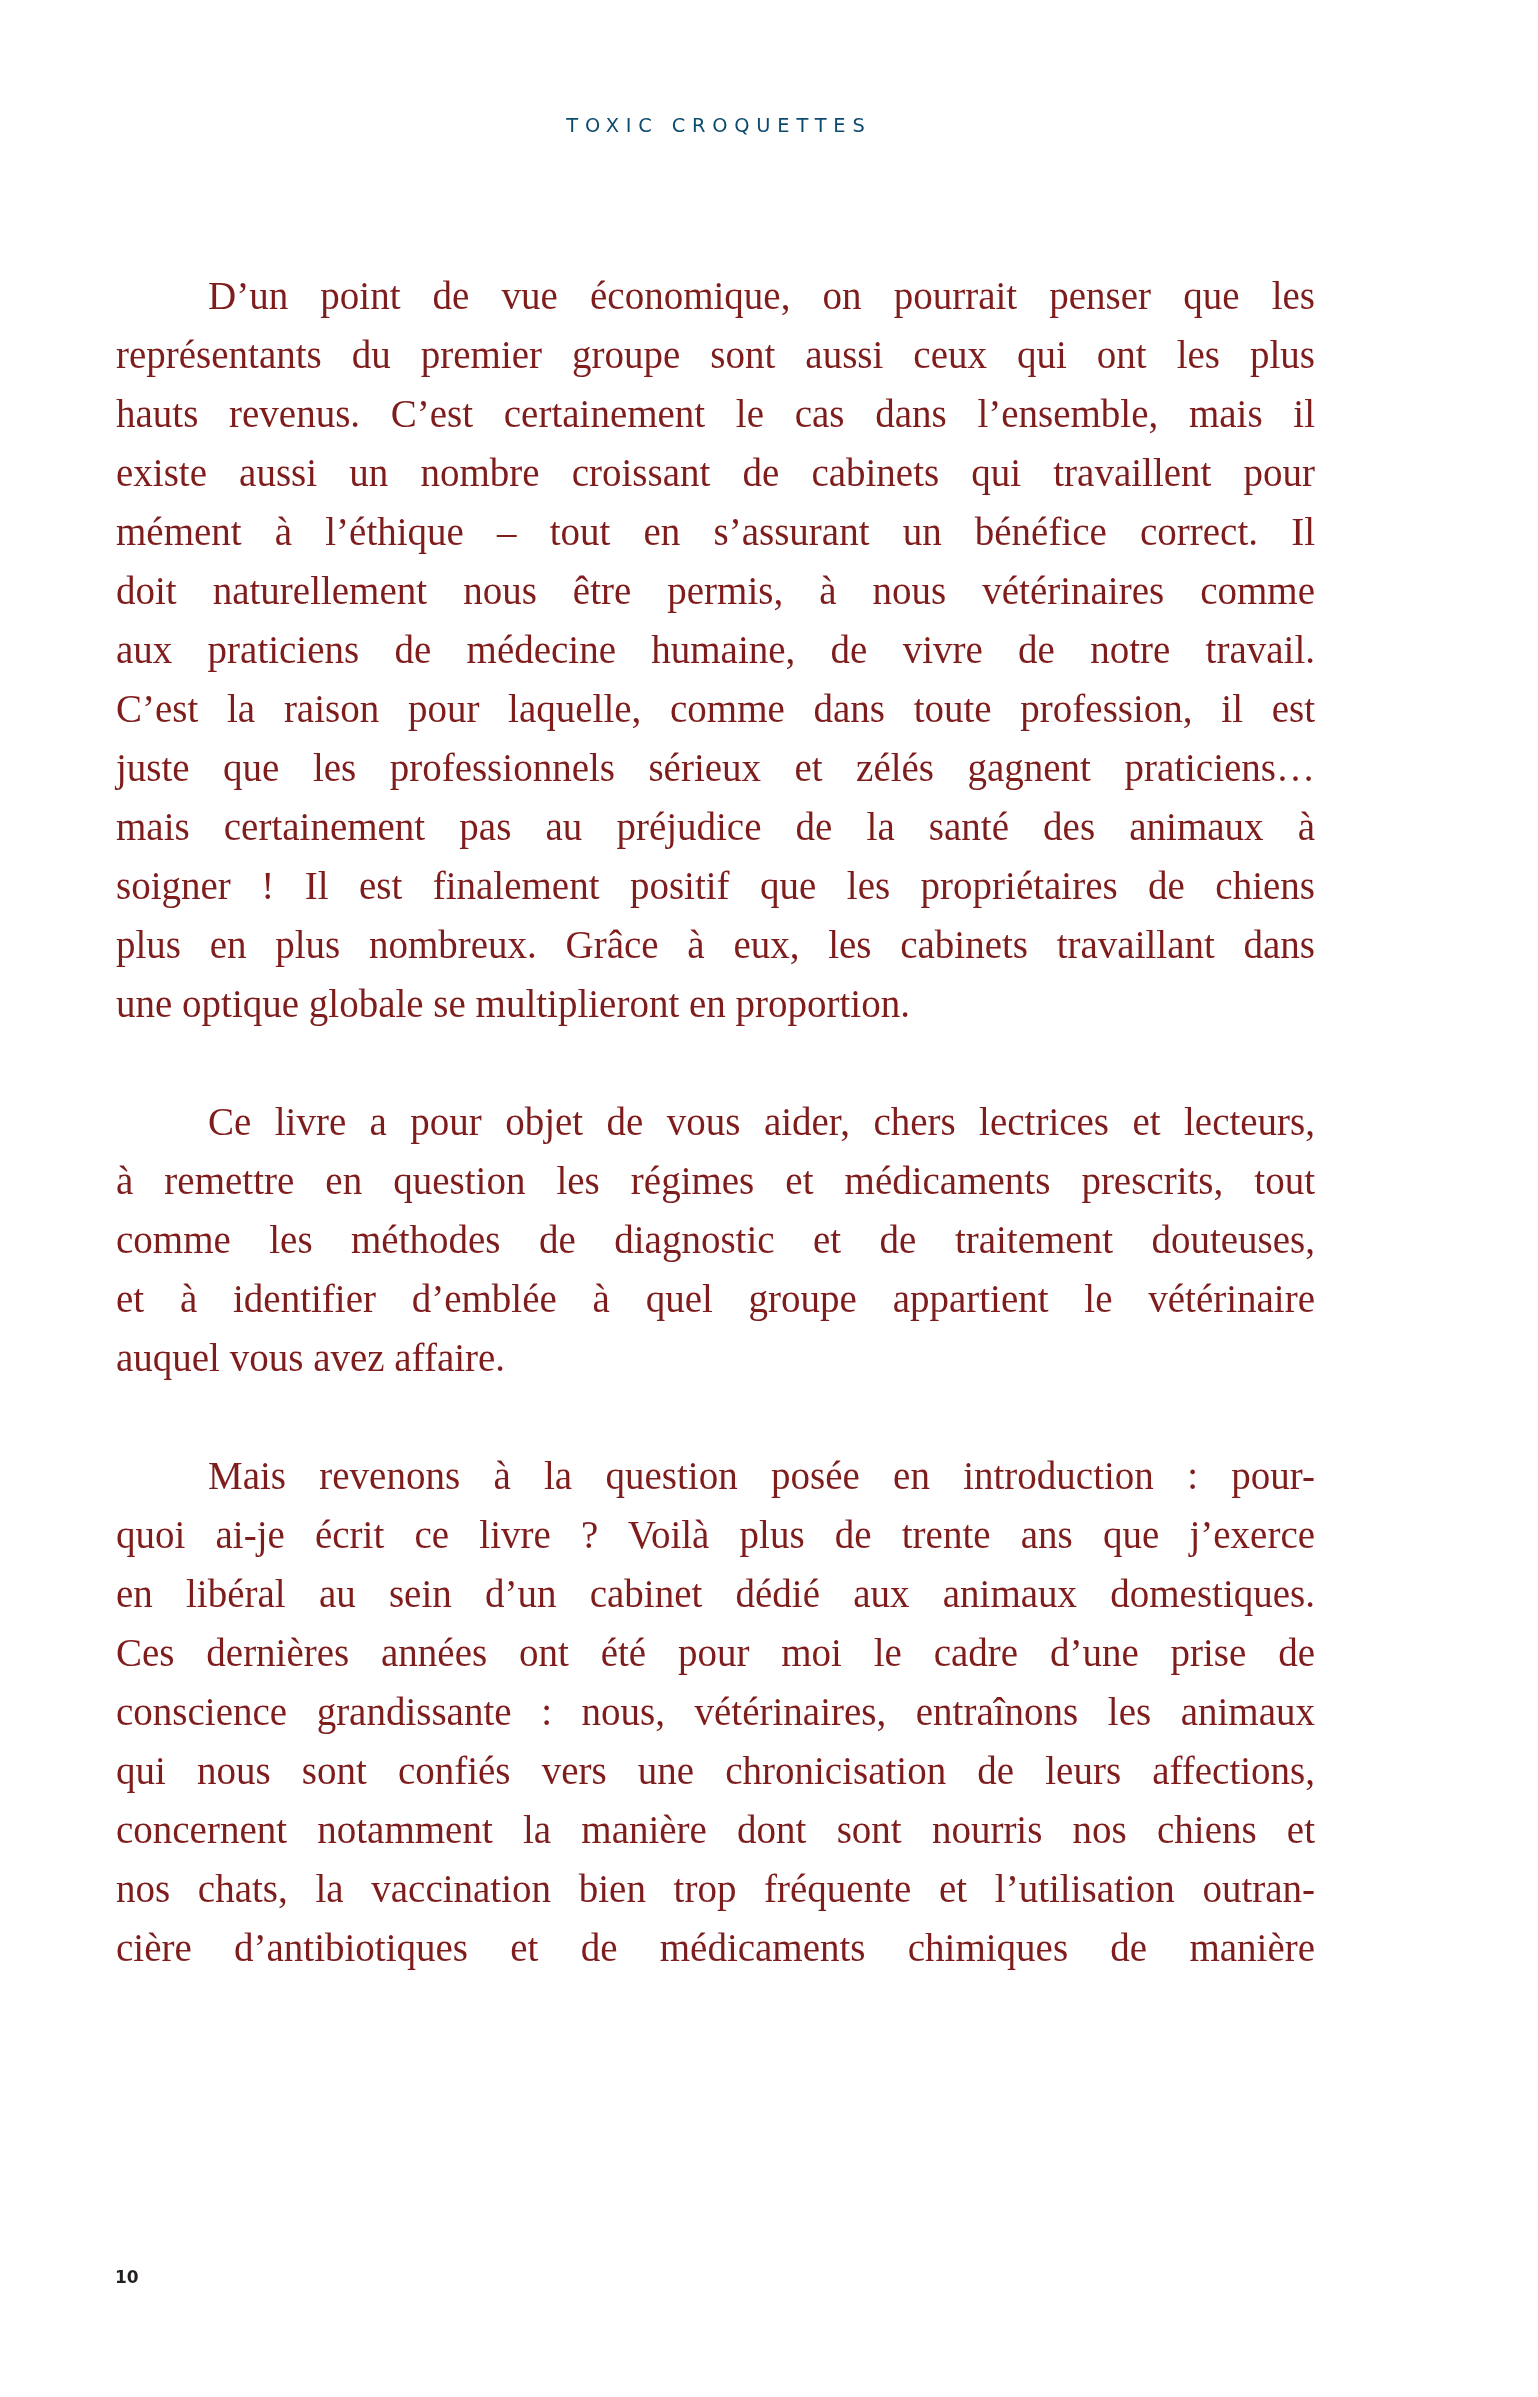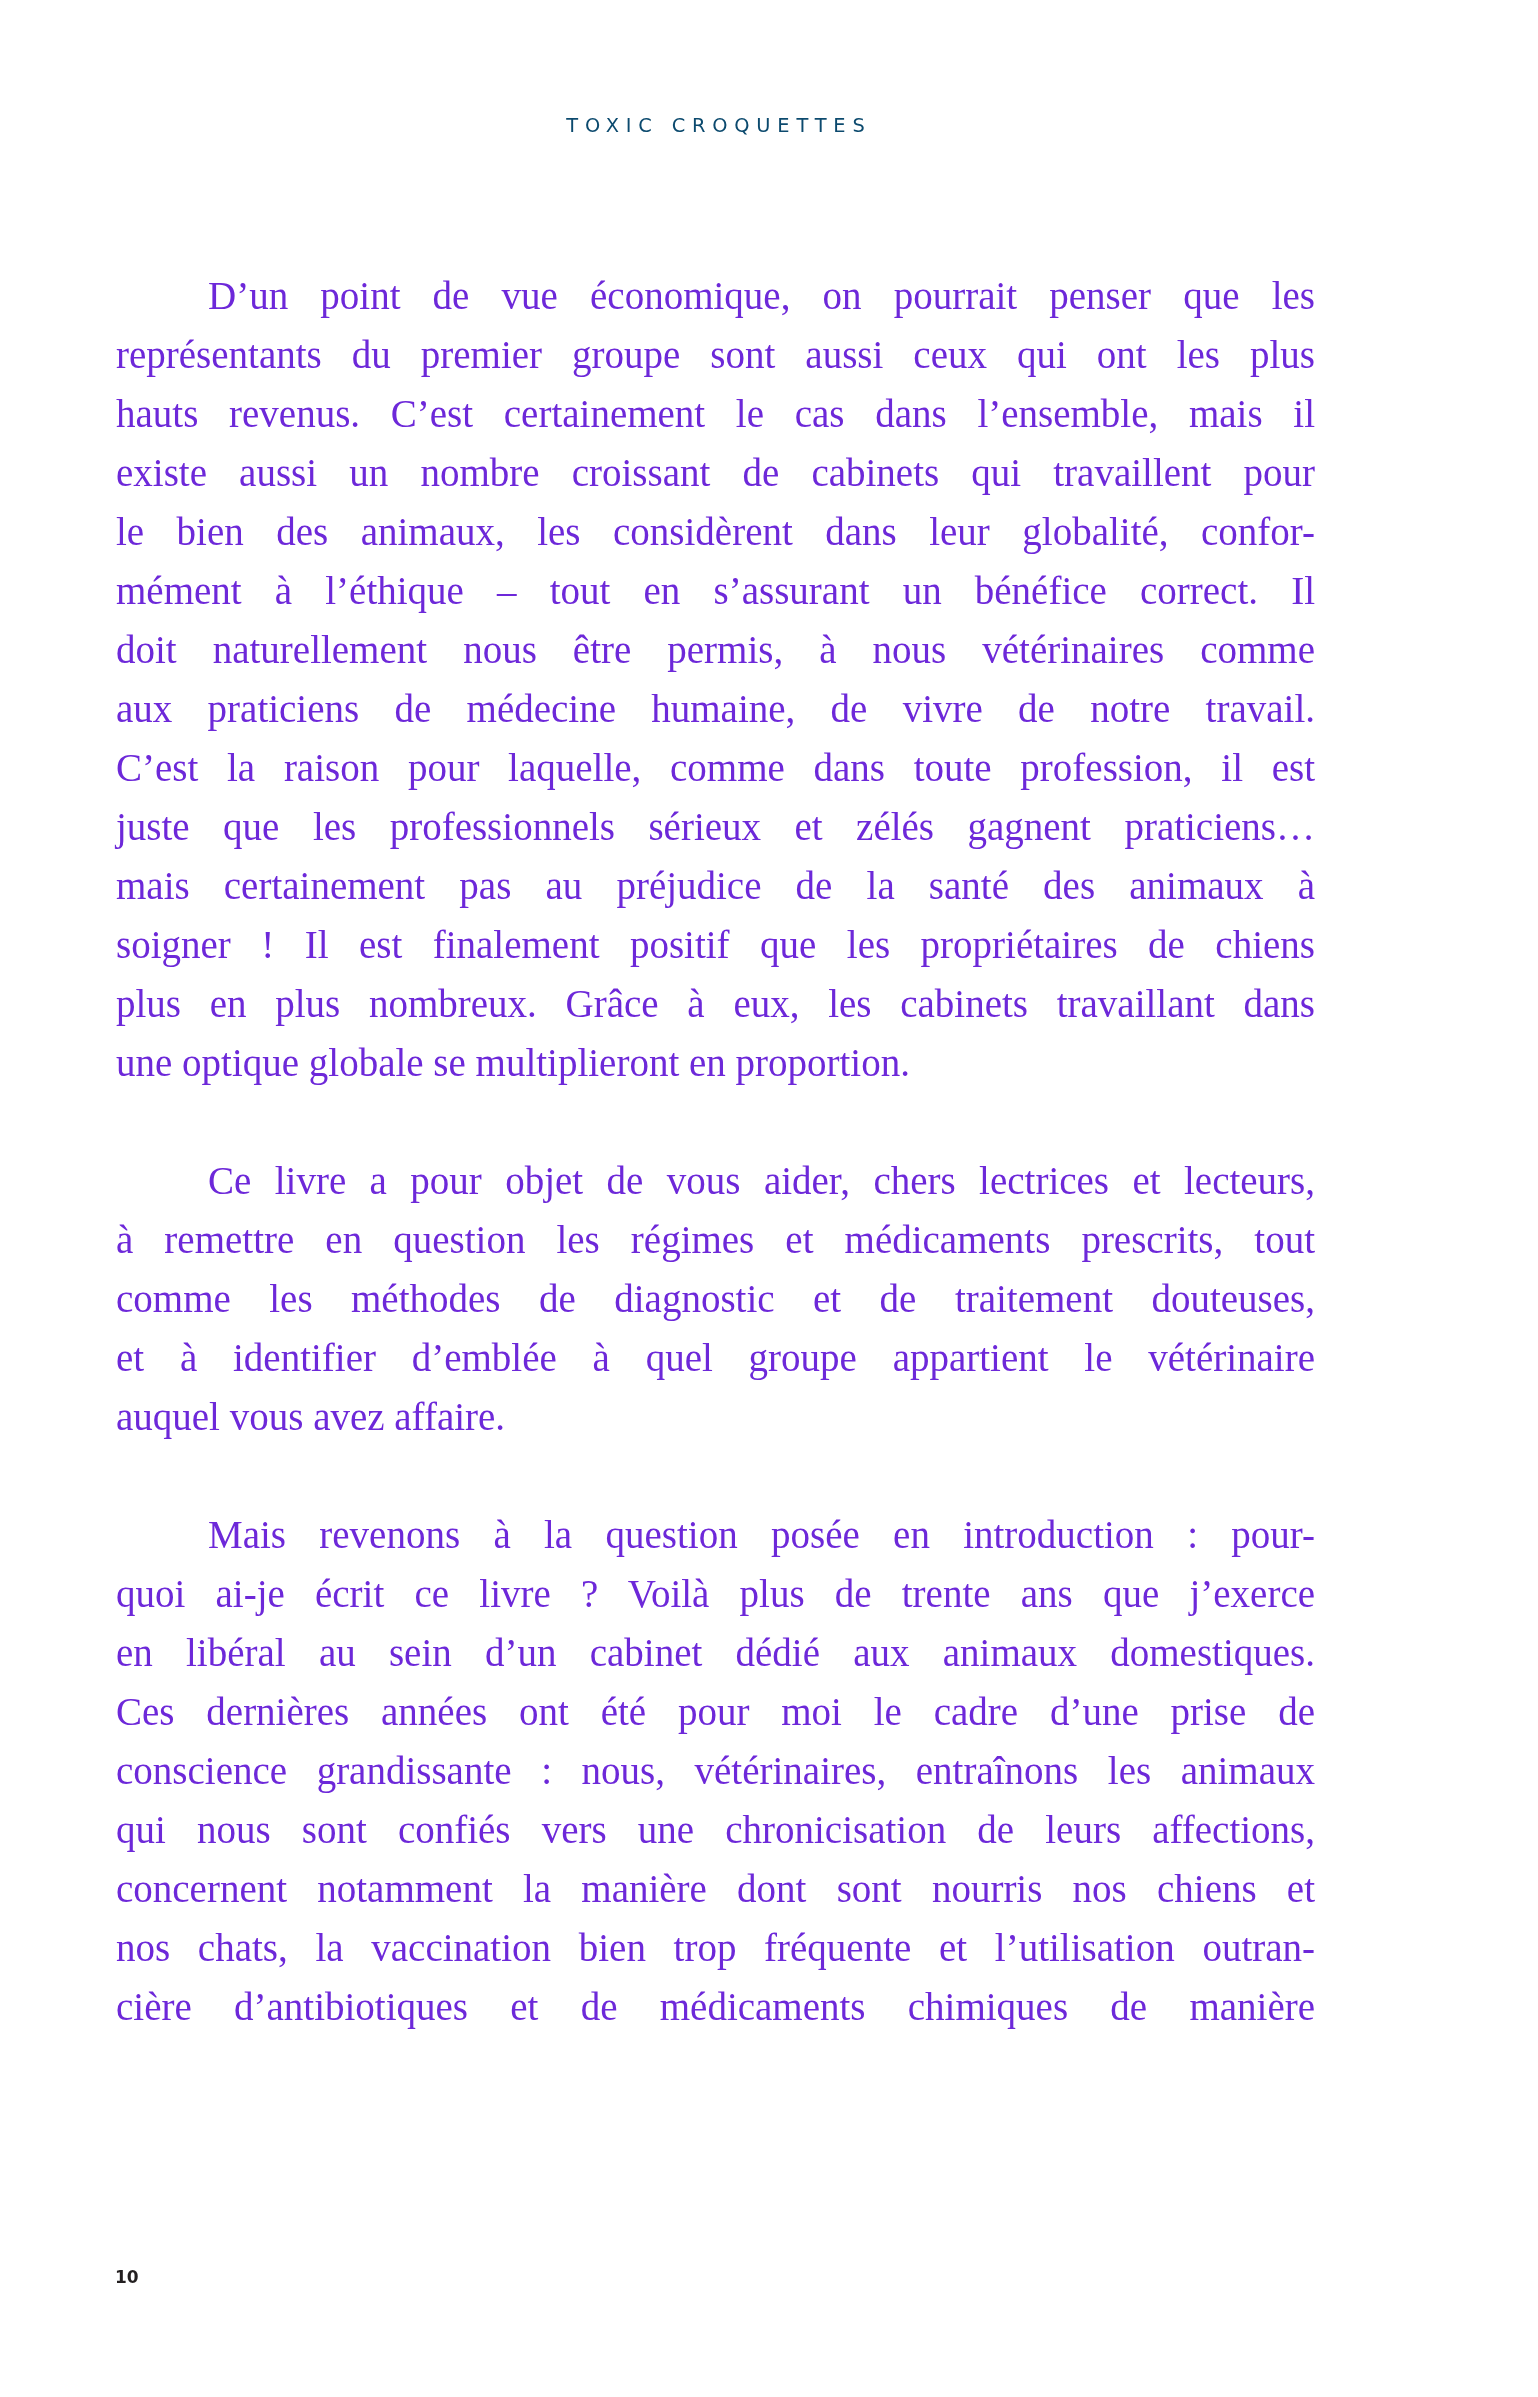--- a/index.html
+++ b/index.html
@@ -28,21 +28,21 @@
       text-indent: 6.8px;
     }
     .text-block {
       position: absolute;
       left: 116px;
       top: 266px;
       width: 1199px;
       font-family: "Liberation Serif", "DejaVu Serif", serif;
       font-size: 39px;
       line-height: 59px;
-      color: #6d28d9;
+      color: #7f1d1d;
     }
     .paragraph {
       margin: 0 0 59px 0;
     }
     .line {
       display: block;
       height: 59px;
       white-space: nowrap;
       text-align: justify;
       text-align-last: justify;
@@ -70,21 +70,20 @@
 <body>
 
 <div class="running-header">TOXIC CROQUETTES</div>
 
 <div class="text-block">
   <div class="paragraph">
       <span class="line indent">D’un point de vue économique, on pourrait penser que les</span>
       <span class="line">représentants du premier groupe sont aussi ceux qui ont les plus</span>
       <span class="line">hauts revenus. C’est certainement le cas dans l’ensemble, mais il</span>
       <span class="line">existe aussi un nombre croissant de cabinets qui travaillent pour</span>
-      <span class="line">le bien des animaux, les considèrent dans leur globalité, confor-</span>
       <span class="line">mément à l’éthique – tout en s’assurant un bénéfice correct. Il</span>
       <span class="line">doit naturellement nous être permis, à nous vétérinaires comme</span>
       <span class="line">aux praticiens de médecine humaine, de vivre de notre travail.</span>
       <span class="line">C’est la raison pour laquelle, comme dans toute profession, il est</span>
       <span class="line">juste que les professionnels sérieux et zélés gagnent praticiens…</span>
       <span class="line">mais certainement pas au préjudice de la santé des animaux à</span>
       <span class="line">soigner ! Il est finalement positif que les propriétaires de chiens</span>
       <span class="line">plus en plus nombreux. Grâce à eux, les cabinets travaillant dans</span>
       <span class="line last">une optique globale se multiplieront en proportion.</span>
     </div>

